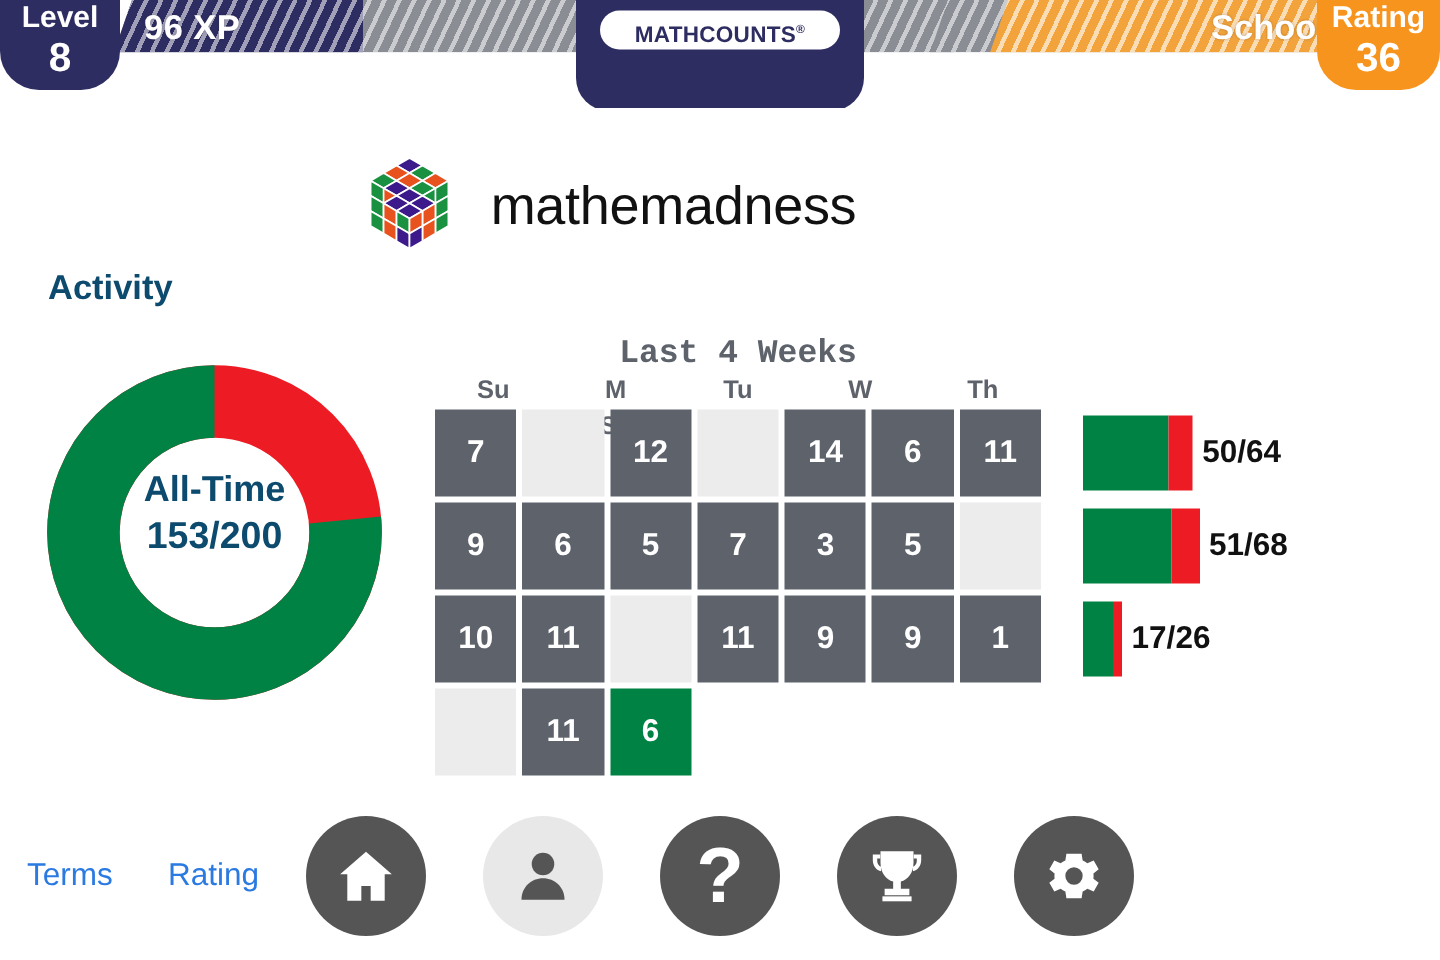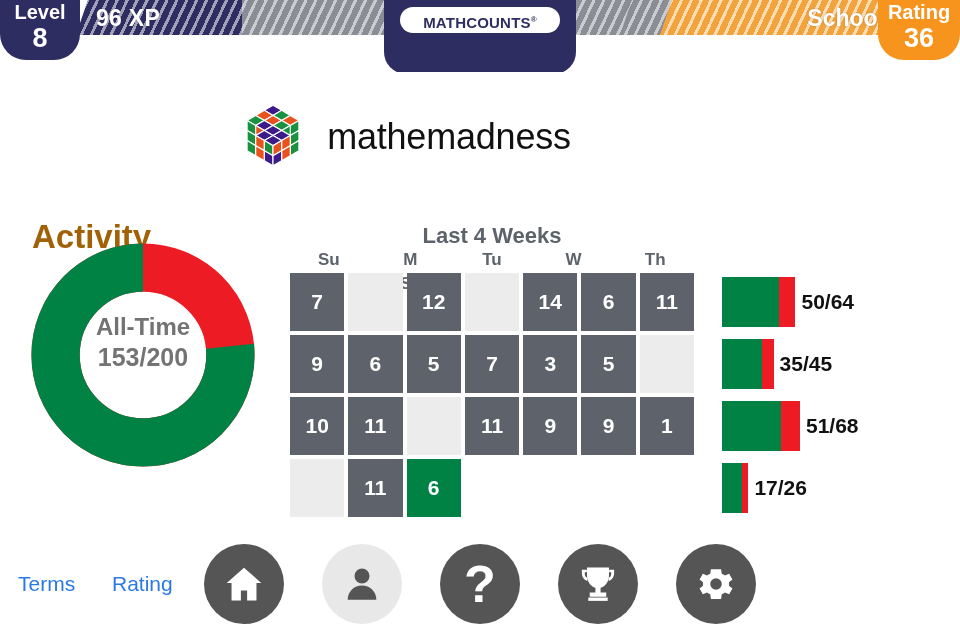--- a/index.html
+++ b/index.html
@@ -97,35 +97,35 @@
   #user-row {
     position:absolute; left:0; top:96px; width:808px; height:82px;
     display:flex; align-items:center; justify-content:center; gap:18px;
   }
   #avatar-cube { width:72px; height:72px; display:block; }
   #username { font-size:36px; color:#111; letter-spacing:-.2px; }
 
   
   #activity-title {
     position:absolute; left:32px; top:178px;
-    font-size:33px; font-weight:bold; color:#a16207;margin-top:40px;
+    font-size:23px; font-weight:bold; color:#0c4a6e;
   }
   #donut-wrap { position:absolute; left:28px; top:262px; width:230px; height:185px; }
   #donut-svg { position:absolute; left:0; top:-22px; width:230px; height:230px; }
   #donut-text {
     position:absolute; left:0; top:50px; width:230px; text-align:center;
-    color:#737373; font-weight:bold; line-height:30px;
+    color:#0c4a6e; font-weight:bold; line-height:30px;
   }
   #donut-text .l1 { font-size:24px; }
   #donut-text .l2 { font-size:25px; }
 
   
   #cal-title {
     position:absolute; left:290px; top:223px; width:404px;
-    text-align:center; font-size:22px; font-weight:bold; color:#5d626b;
+    text-align:center; font-size:22px; font-weight:bold; color:#5d626b;font-family:Liberation Mono, monospace;
   }
   #cal-head {
     position:absolute; left:290px; top:250px; width:404px;
     display:grid; grid-template-columns: repeat(5, 1fr); gap:4px;
   }
   .dow {
     text-align:center; font-size:17px; font-weight:bold; color:#5d626b;
   }
   #cal-grid {
     position:absolute; left:290px; top:273px; width:404px;
@@ -297,27 +297,20 @@
       <div class="cell none"></div>
       <div class="cell none"></div>
     </div>
   <div id="weeks">
       <div class="week-row">
         <div class="wbar">
           <div class="g" style="width: 57.4px; background: rgb(0, 130, 68);"></div>
           <div class="r" style="width: 16.1px; background: rgb(237, 28, 36);"></div>
         </div>
         <div class="wlabel">50/64</div>
-      </div>
-      <div class="week-row">
-        <div class="wbar">
-          <div class="g" style="width: 40.1px; background: rgb(0, 130, 68);"></div>
-          <div class="r" style="width: 11.5px; background: rgb(237, 28, 36);"></div>
-        </div>
-        <div class="wlabel">35/45</div>
       </div>
       <div class="week-row">
         <div class="wbar">
           <div class="g" style="width: 58.5px; background: rgb(0, 130, 68);"></div>
           <div class="r" style="width: 19.5px; background: rgb(237, 28, 36);"></div>
         </div>
         <div class="wlabel">51/68</div>
       </div>
       <div class="week-row">
         <div class="wbar">

